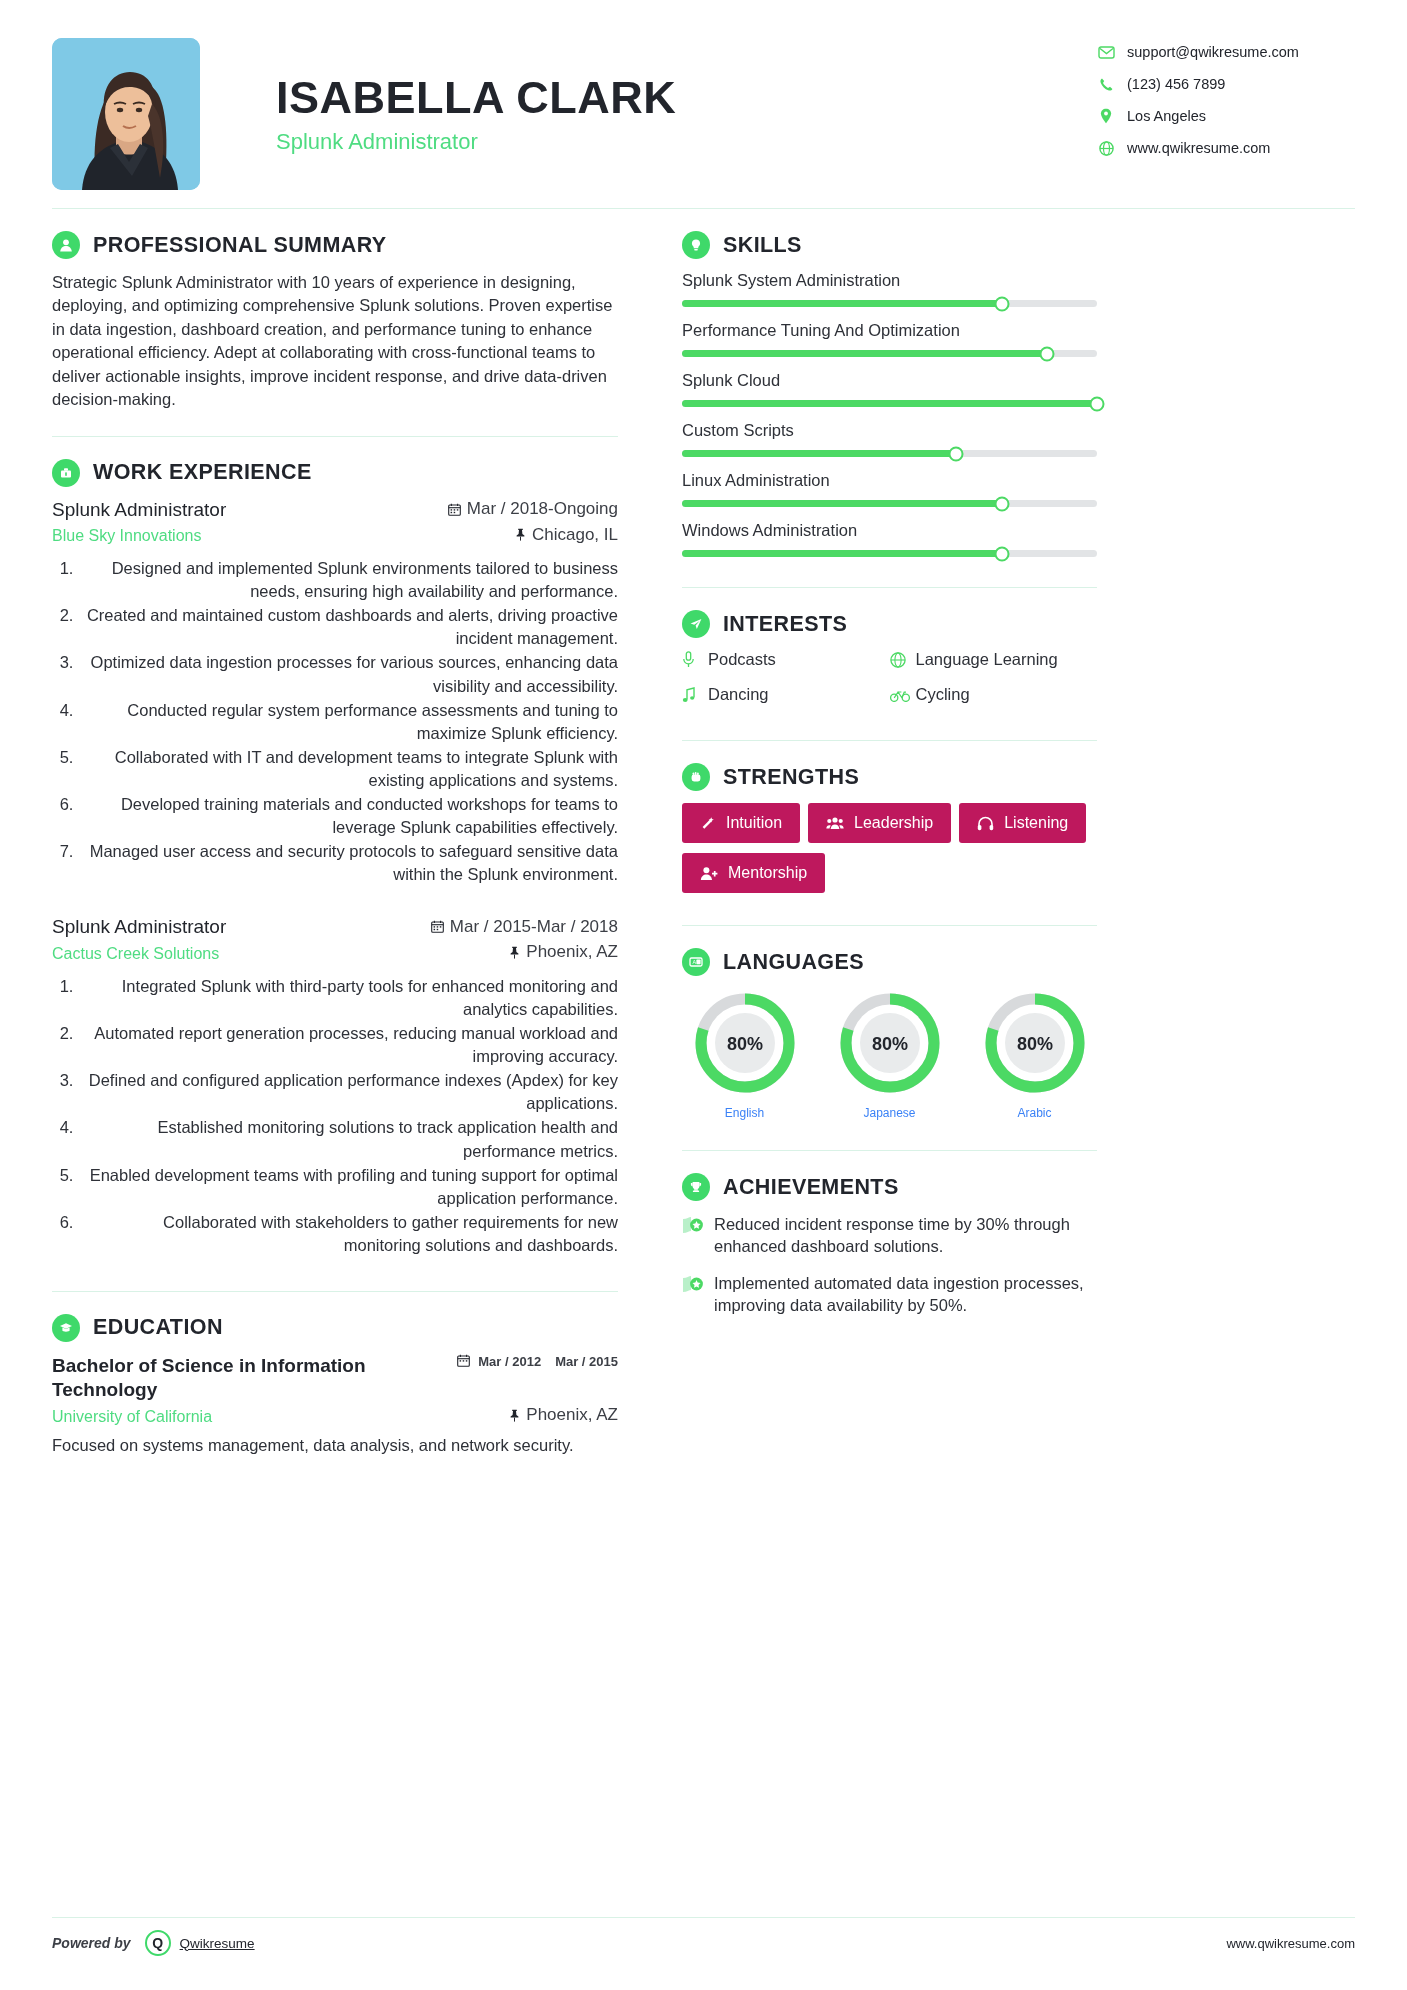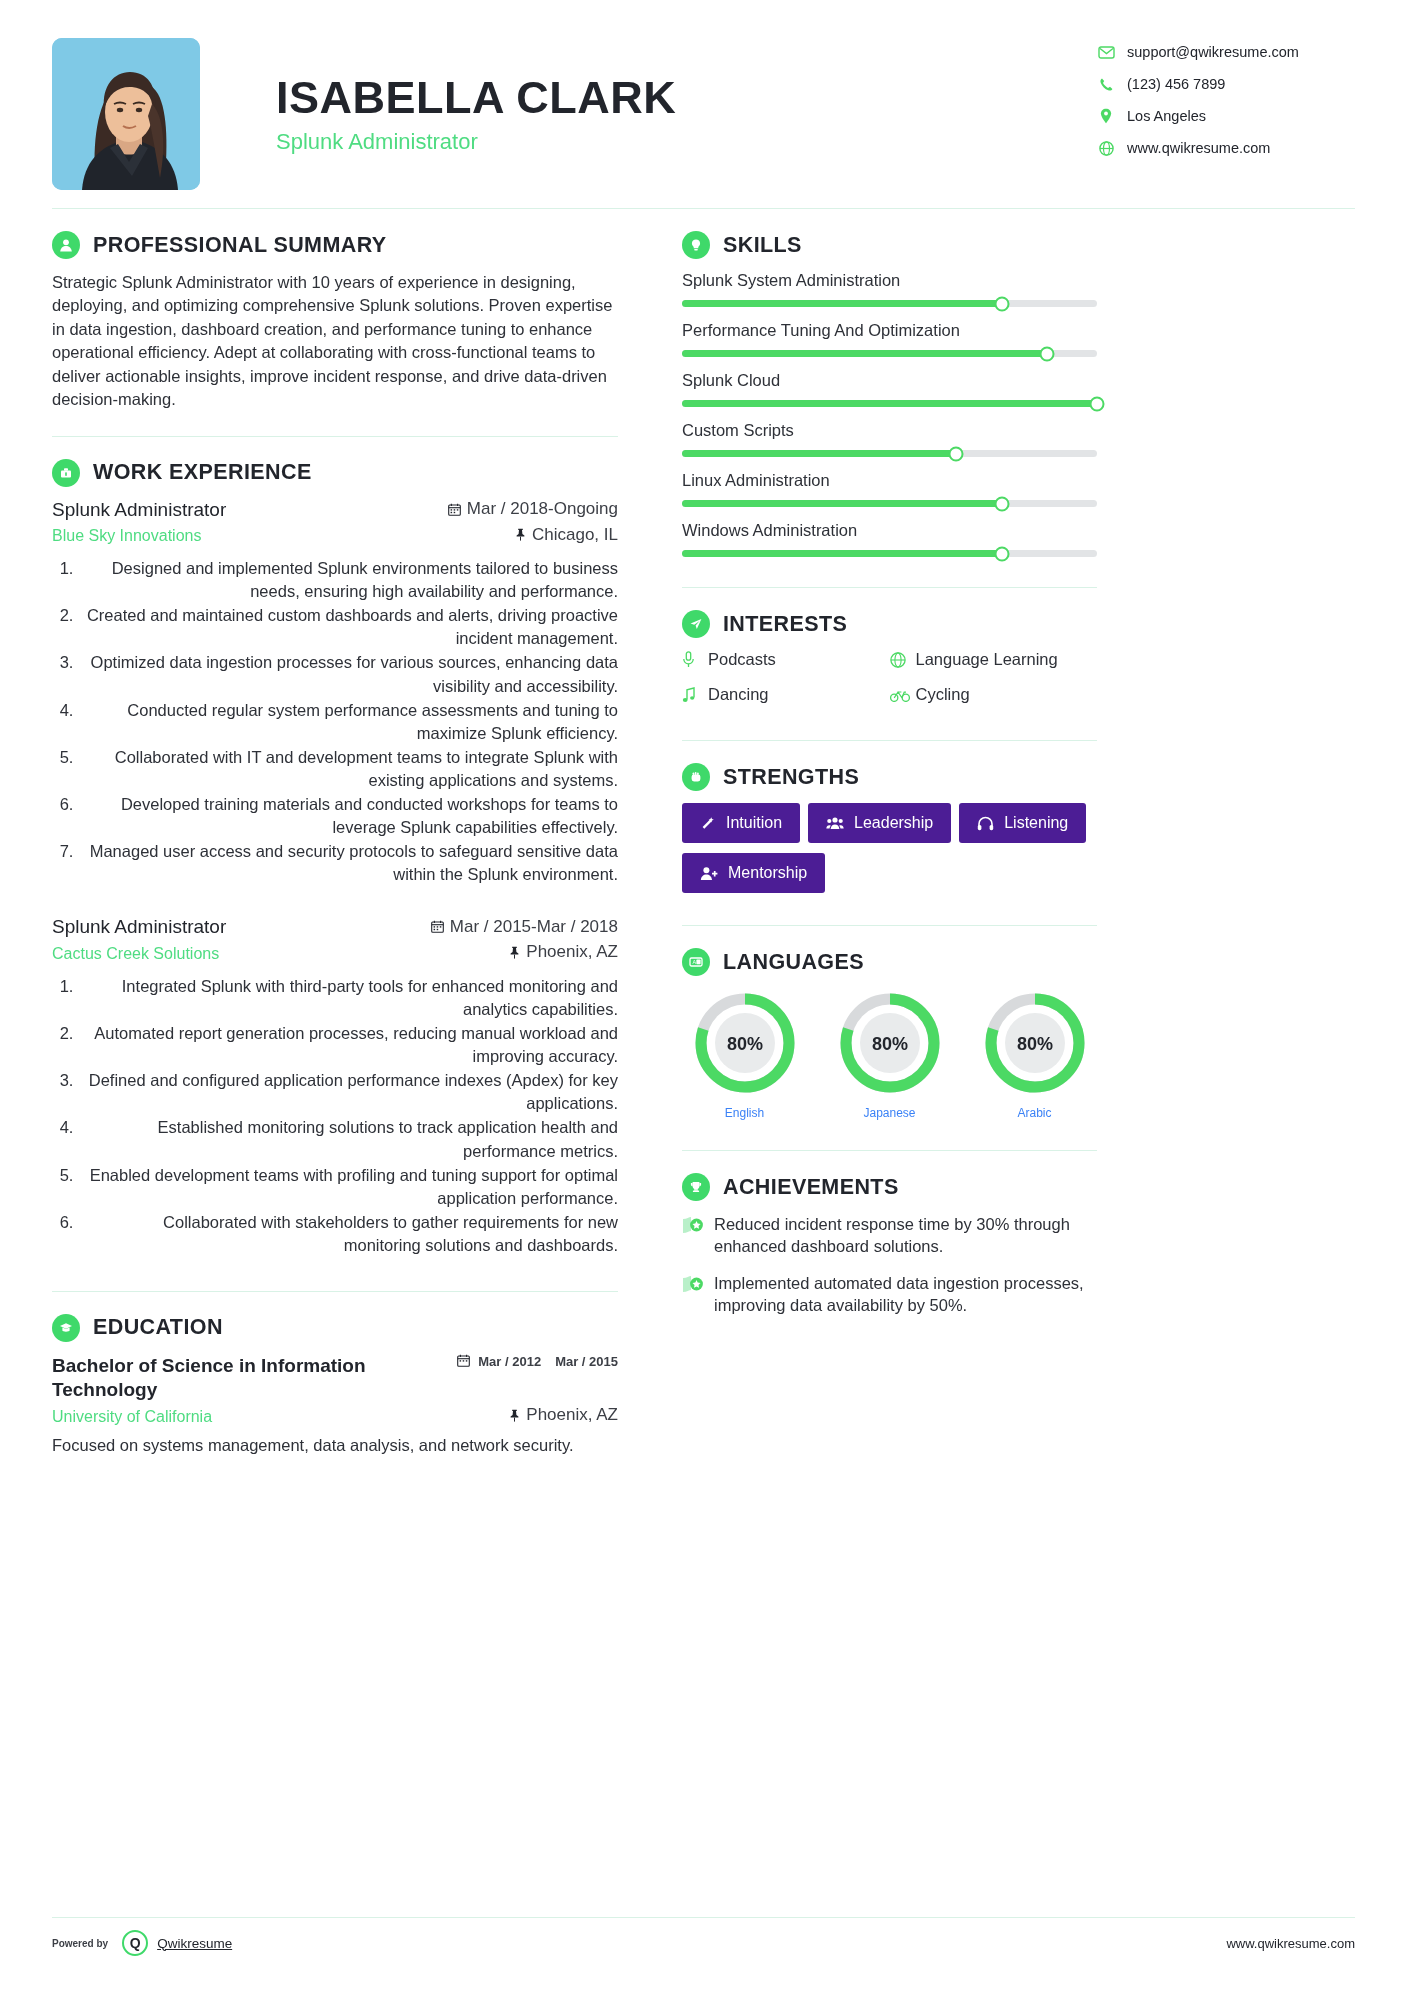--- a/index.html
+++ b/index.html
@@ -89,21 +89,21 @@
 
   
   .interests { display: flex; flex-wrap: wrap; }
   .interest { width: 50%; display: flex; align-items: center; margin-bottom: 16px; }
   .interest .iico { width: 26px; flex: 0 0 26px; display:flex; align-items:center; }
   .interest-label { font-size: 16.5px; color: #2e3138; }
 
   
   .strengths { display: flex; flex-wrap: wrap; gap: 10px 8px; }
   .strength {
-    background: #4c1d95; color: #ffffff; border-radius: 3px;
+    background: #be185d; color: #ffffff; border-radius: 3px;
     padding: 11px 18px; font-size: 16px; display: flex; align-items: center;
   }
   .strength .sico { margin-right: 10px; display:inline-flex; }
 
   
   .langs { display: flex; justify-content: space-between; }
   .lang { width: 125px; text-align: center; }
   .lang svg { display: block; margin: 0 auto; }
   .lang-pct {
     font-size: 18px; font-weight: 700; fill: #22252c;
@@ -114,21 +114,21 @@
   .ach { display: flex; margin-bottom: 14px; }
   .ach .aico { width: 32px; flex: 0 0 32px; padding-top: 2px; }
   .ach-text { font-size: 16.5px; line-height: 1.35; color: #2e3138; }
 
   
   .footer {
     position: absolute; left: 52px; right: 52px; bottom: 34px;
     display: flex; align-items: center; justify-content: space-between;
   }
   .footer-left { display: flex; align-items: center; }
-  .powered { font-size: 10px; color: #3c3f46; font-weight: 600; }
+  .powered { font-size: 14px; color: #3c3f46; font-weight: 600; font-style: italic; }
   .qlogo {
     width: 26px; height: 26px; border-radius: 50%; border: 2px solid #3fd96a;
     display: flex; align-items: center; justify-content: center;
     margin: 0 9px 0 14px; color: #22252c; font-size: 14px; font-weight: 700;
   }
   .qname { font-size: 13.5px; color: #22252c; text-decoration: underline; }
   .footer-right { font-size: 13px; color: #22252c; }
   .footer-sep { position:absolute; left:52px; right:52px; bottom: 72px; height:1px; background:#d9f2e6; }
 </style>
 </head>

